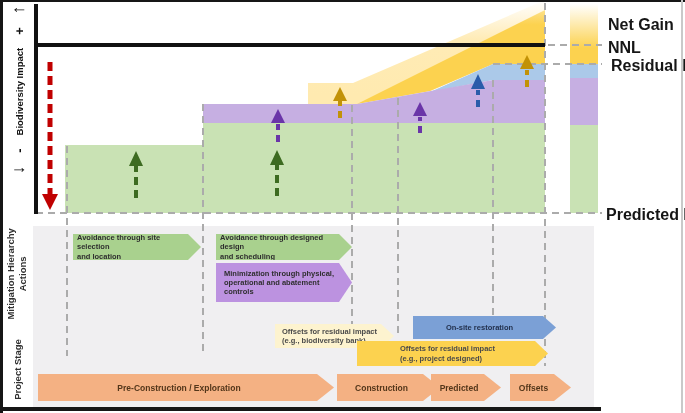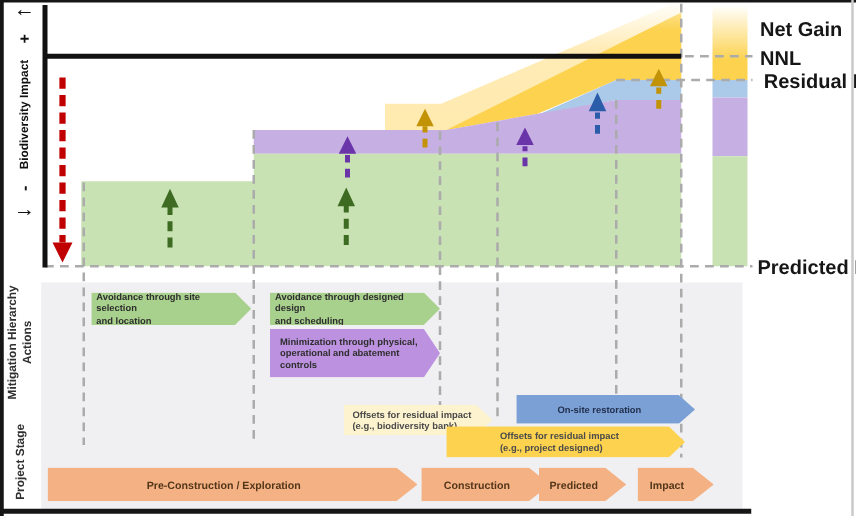--- a/index.html
+++ b/index.html
@@ -157,19 +157,19 @@
 controls</div>
   <div class="pen blue" style="left:413px;top:296px;width:143px;height:23px;">On-site restoration</div>
   <div class="pen paleyellow" style="left:275px;top:324px;width:119px;height:24px;">Offsets for residual impact
 (e.g., biodiversity bank)</div>
   <div class="pen yellow" style="left:357px;top:341px;width:191px;height:25px;">Offsets for residual impact
 (e.g., project designed)</div>
 
   <div class="stage" style="left:337px;top:374px;width:103px;height:27px;">Construction</div>
   <div class="stage" style="left:38px;top:374px;width:296px;height:27px;">Pre-Construction / Exploration</div>
   <div class="stage" style="left:431px;top:374px;width:70px;height:27px;">Predicted</div>
-  <div class="stage" style="left:510px;top:374px;width:61px;height:27px;">Impact</div>
+  <div class="stage" style="left:510px;top:374px;width:61px;height:27px;">Offsets</div>
 
   <div class="border-top"></div>
   <div class="border-left"></div>
   <div class="border-bottom"></div>
   <div class="border-right"></div>
 </div>
 
 </body></html>

